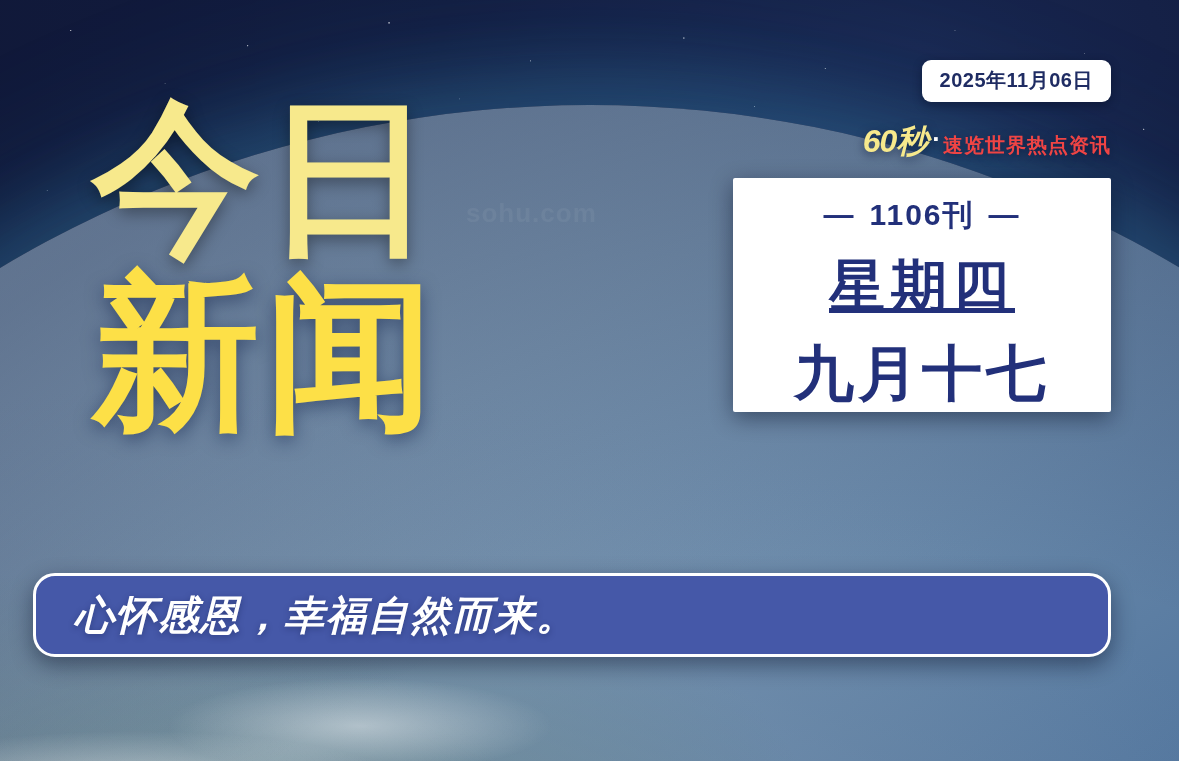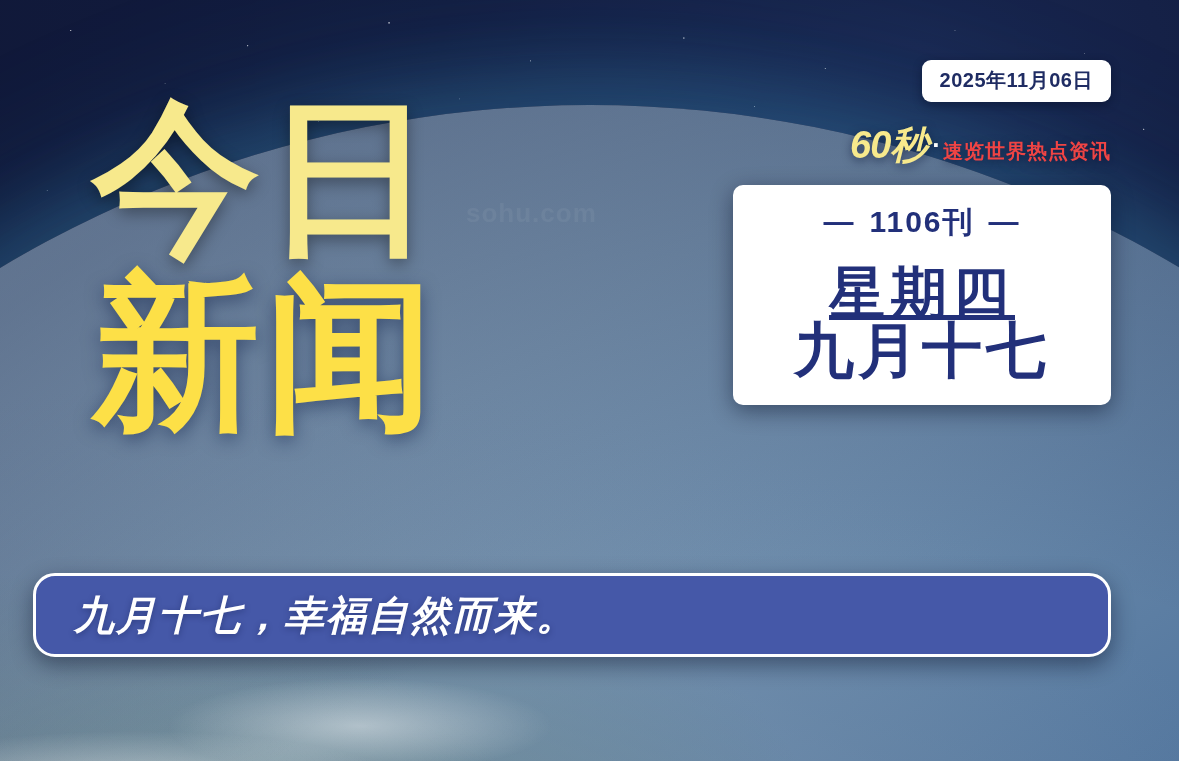--- a/index.html
+++ b/index.html
@@ -208,61 +208,62 @@
 
   .tagline {
     margin-top: 18px;
     text-align: right;
     white-space: nowrap;
     font-weight: 900;
     text-shadow: 0 3px 10px rgba(6,14,45,.55);
   }
   .tagline .sec {
     color: #F7E98C;
-    font-size: 38px;
+    font-size: 32px;
     font-style: italic;
     letter-spacing: -1px;
   }
   .tagline .dot {
     color: #FFFFFF;
     font-size: 26px;
     padding: 0 2px 0 5px;
     vertical-align: 4px;
   }
   .tagline .sub {
     color: #ef4444;
     font-size: 20px;
     letter-spacing: 1px;
   }
 
   .date-card {
     margin-top: 14px;
     background: #FFFFFF;
-    border-radius: 10px;
-    padding: 22px 10px 24px;
+    border-radius: 2px;
+    padding: 22px 10px 8px;
     text-align: center;
     color: #22307A;
     box-shadow: 0 6px 22px rgba(3,9,32,.45);
   }
   .issue {
     font-size: 30px;
     font-weight: 700;
     letter-spacing: 2px;
     line-height: 1;
   }
   .issue .dash { padding: 0 14px; font-weight: 700; }
   .weekday {
     margin-top: 28px;
     font-size: 56px;
     font-weight: 900;
     letter-spacing: 6px;
     line-height: 1;
     text-decoration: underline;
   }
   .lunar {
+    margin-top: 30px;
     font-size: 60px;
     font-weight: 900;
     letter-spacing: 4px;
     line-height: 1;
   }
 
   
   .quote-bar {
     position: absolute;
     left: 33px;
@@ -320,16 +321,16 @@
       <div class="issue">
         <span class="dash">—</span><span>1106刊</span><span class="dash">—</span>
       </div>
       <div class="weekday">星期四</div>
       <div class="lunar">九月十七</div>
     </div>
 
   </div>
 
   <div class="quote-bar">
-    <span class="quote-text">九月十七，幸福自然而来。</span>
+    <span class="quote-text">心怀感恩，幸福自然而来。</span>
   </div>
 
 </div>
 
 </body></html>

